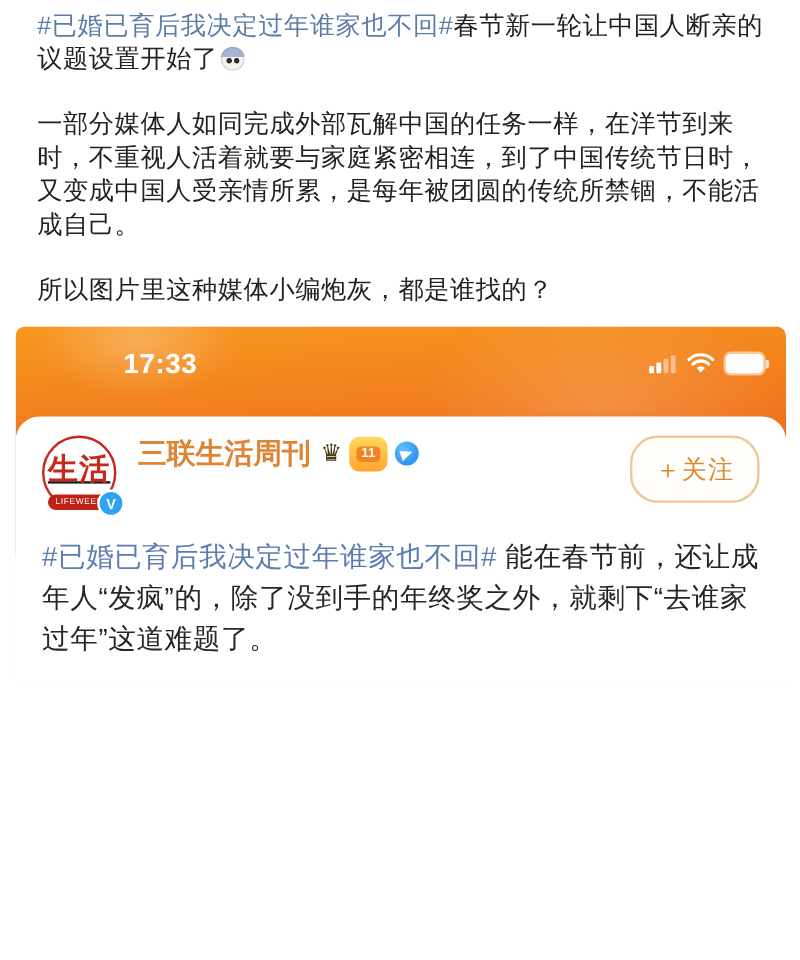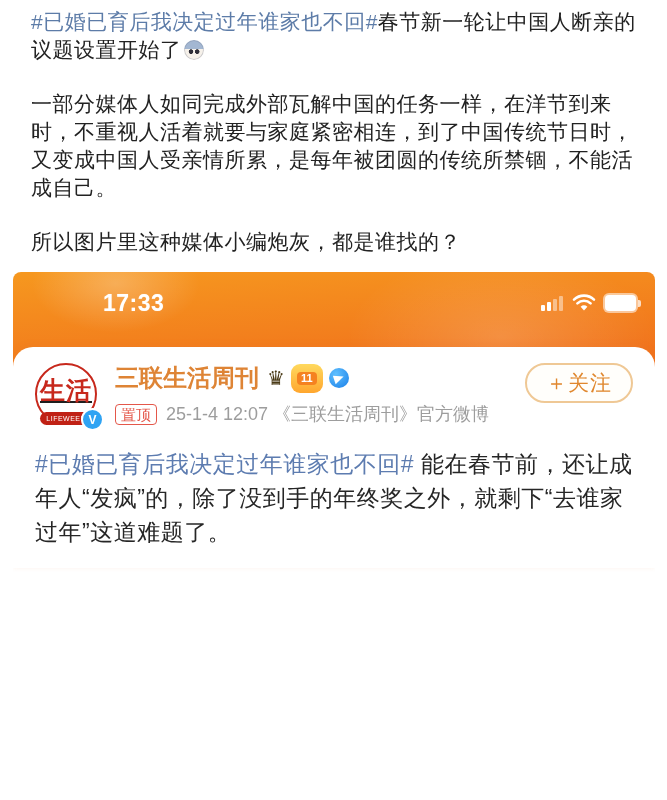--- a/index.html
+++ b/index.html
@@ -130,21 +130,21 @@
     border-left:10px solid #fff;border-top:4px solid transparent;border-bottom:5px solid transparent;
     transform:rotate(-18deg);
   }
   .meta-row{display:flex;align-items:center;margin-top:9px;}
   .pin-badge{
     flex:none;font-size:15px;line-height:19px;color:#e4574a;border:1px solid #e4574a;
     border-radius:4px;padding:0 5px;margin-right:9px;
   }
   .meta-text{font-size:18px;color:#9d9d9d;white-space:nowrap;overflow:hidden;}
   .follow-btn{
-    flex:none;margin-left:12px;height:40px;box-sizing:border-box;
+    flex:none;margin-left:12px;height:56px;box-sizing:border-box;
     border:2px solid #efc895;border-radius:23px;background:#fffefb;
     color:#e0872e;font-size:21px;padding:0 19px;
     display:flex;align-items:center;cursor:pointer;letter-spacing:1px;
   }
   .card-body{
     margin-top:18px;font-size:23px;line-height:34px;letter-spacing:.5px;color:#262626;
   }
   .card-body .hashtag{color:#5d7cb0;}
 </style>
 </head>
@@ -219,24 +219,20 @@
           </div>
           <div class="profile-main">
             <div class="name-row">
               <span class="user-name">三联生活周刊</span>
               <span class="crown-icon">♛</span>
               <span class="vip-pill">
                   <b>11</b>
                 </span>
               <span class="blue-badge"></span>
             </div>
-            <div class="meta-row">
-              <span class="pin-badge">置顶</span>
-              <span class="meta-text">25-1-4 12:07 《三联生活周刊》官方微博</span>
-            </div>
           </div>
           <div class="follow-btn">＋关注</div>
         </div>
 
         <div class="card-body">
           <a class="hashtag">#已婚已育后我决定过年谁家也不回#</a><span> 能在春节前，还让成年人“发疯”的，除了没到手的年终奖之外，就剩下“去谁家过年”这道难题了。</span>
         </div>
       </div>
 
     </div>

